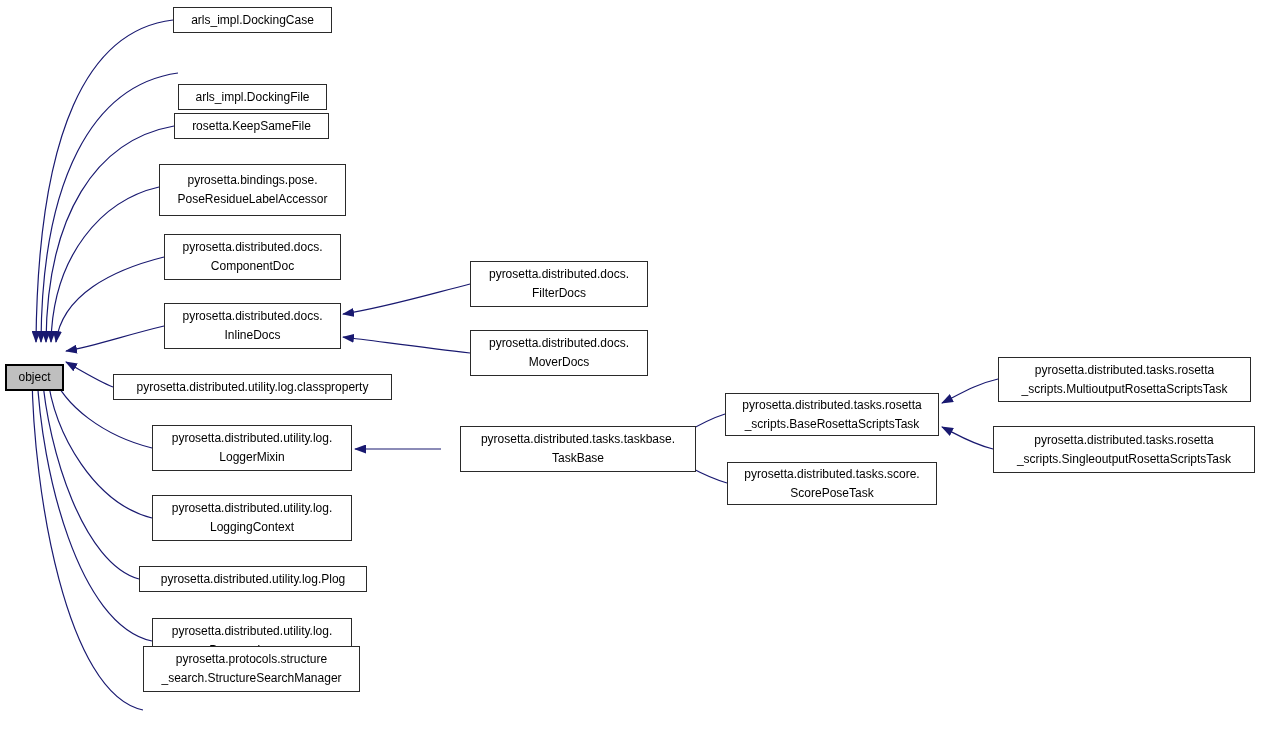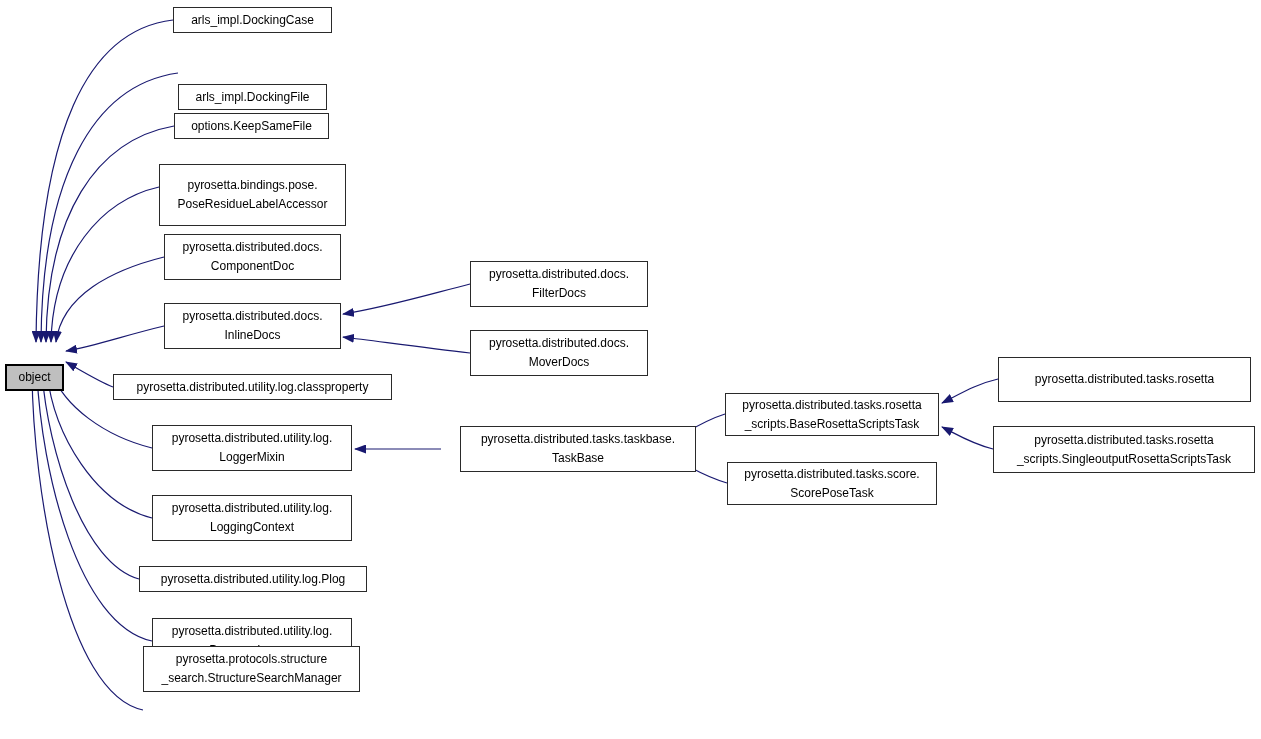--- a/index.html
+++ b/index.html
@@ -89,23 +89,23 @@
       <div class="node root" style="left: 5px; top: 344px; width: 59px; height: 27px;">
         <div class="node-line">object</div>
       </div>
       <div class="node" style="left: 173px; top: 7px; width: 159px; height: 26px;">
         <div class="node-line">arls_impl.DockingCase</div>
       </div>
       <div class="node" style="left: 178px; top: 60px; width: 149px; height: 26px; margin-top: 24px;">
         <div class="node-line">arls_impl.DockingFile</div>
       </div>
       <div class="node" style="left: 174px; top: 113px; width: 155px; height: 26px;">
-        <div class="node-line">options.KeepSameFile</div>
+        <div class="node-line">rosetta.KeepSameFile</div>
       </div>
-      <div class="node" style="left: 159px; top: 164px; width: 187px; height: 62px;">
+      <div class="node" style="left: 159px; top: 164px; width: 187px; height: 52px;">
         <div class="node-line">pyrosetta.bindings.pose.</div>
         <div class="node-line">PoseResidueLabelAccessor</div>
       </div>
       <div class="node" style="left: 164px; top: 234px; width: 177px; height: 46px;">
         <div class="node-line">pyrosetta.distributed.docs.</div>
         <div class="node-line">ComponentDoc</div>
       </div>
       <div class="node" style="left: 164px; top: 303px; width: 177px; height: 46px;">
         <div class="node-line">pyrosetta.distributed.docs.</div>
         <div class="node-line">InlineDocs</div>
@@ -147,19 +147,20 @@
       <div class="node" style="left: 725px; top: 393px; width: 214px; height: 43px;">
         <div class="node-line">pyrosetta.distributed.tasks.rosetta</div>
         <div class="node-line">_scripts.BaseRosettaScriptsTask</div>
       </div>
       <div class="node" style="left: 727px; top: 462px; width: 210px; height: 43px;">
         <div class="node-line">pyrosetta.distributed.tasks.score.</div>
         <div class="node-line">ScorePoseTask</div>
       </div>
       <div class="node" style="left: 998px; top: 357px; width: 253px; height: 45px;">
         <div class="node-line">pyrosetta.distributed.tasks.rosetta</div>
+        <div class="node-line">_scripts.MultioutputRosettaScriptsTask</div>
       </div>
       <div class="node" style="left: 993px; top: 426px; width: 262px; height: 47px;">
         <div class="node-line">pyrosetta.distributed.tasks.rosetta</div>
         <div class="node-line">_scripts.SingleoutputRosettaScriptsTask</div>
       </div>
     </div>
 </div>
 
 </body></html>

